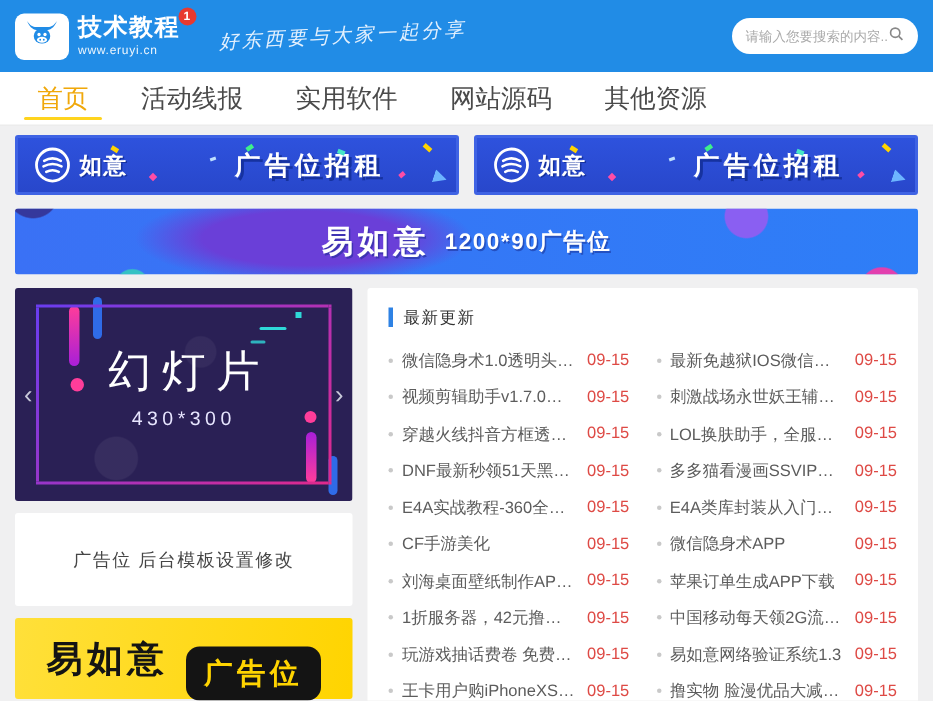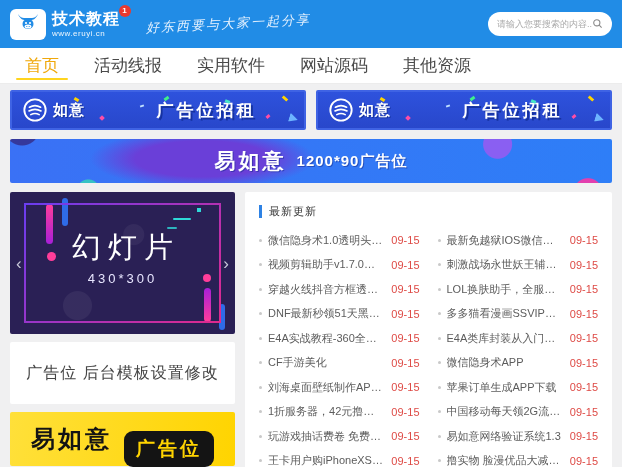--- a/index.html
+++ b/index.html
@@ -75,21 +75,21 @@
   .b1 { left:36px; top:12px; width:7px; height:40px; background:linear-gradient(#ff3d9a,#a81fd8); }
   .b2 { left:52px; top:6px;  width:6px; height:28px; background:#2f6be8; }
   .d1 { left:37px; top:60px; width:9px; height:9px; border-radius:50%; background:#ff3d9a; position:absolute; }
   .b3 { right:24px; bottom:12px; width:7px; height:34px; background:linear-gradient(#a81fd8,#ff3d9a); }
   .b4 { right:10px; bottom:4px; width:6px; height:26px; background:#2f6be8; }
   .d2 { right:24px; bottom:52px; width:8px; height:8px; border-radius:50%; background:#ff3d9a; position:absolute; }
   .t1 { right:44px; top:26px; width:18px; height:2px; background:#2fd8d8; position:absolute; border-radius:2px; }
   .t2 { right:58px; top:35px; width:10px; height:2px; background:#2fd8d8; position:absolute; border-radius:2px; opacity:.8; }
   .t3 { right:34px; top:16px; width:4px; height:4px; background:#2fd8d8; position:absolute; }
 
-  .ad-box { margin-top:8px; height:62px; background:#fff; border-radius:2px; display:flex; align-items:center; justify-content:center; font-size:16px; color:#454545; letter-spacing:1px; }
+  .ad-box { margin-top:8px; height:62px; background:#fff; border-radius:2px; display:flex; align-items:center; justify-content:center; font-size:12px; color:#454545; letter-spacing:1px; }
 
   .yellow-banner { margin-top:8px; height:54px; background:linear-gradient(100deg,#ffe03a,#ffd400); border-radius:2px; display:flex; align-items:center; justify-content:center; gap:12px; }
   .yb-brand { font-size:24px; font-weight:900; color:#141414; letter-spacing:3px; }
   .yb-tag { background:#141414; color:#ffd400; font-size:19px; font-weight:800; padding:5px 12px; border-radius:9px; letter-spacing:3px;margin-top:20px; }
 
   
   .right-col { flex:1; min-width:0; background:#fff; border-radius:2px; padding:9px 14px 4px; }
   .section-header { display:flex; align-items:center; gap:7px; padding:3px 0 9px; }
   .bar-accent { width:3px; height:13px; background:#2e82e4; flex:none; }
   .section-title { font-size:11px; color:#333; letter-spacing:1px; }

